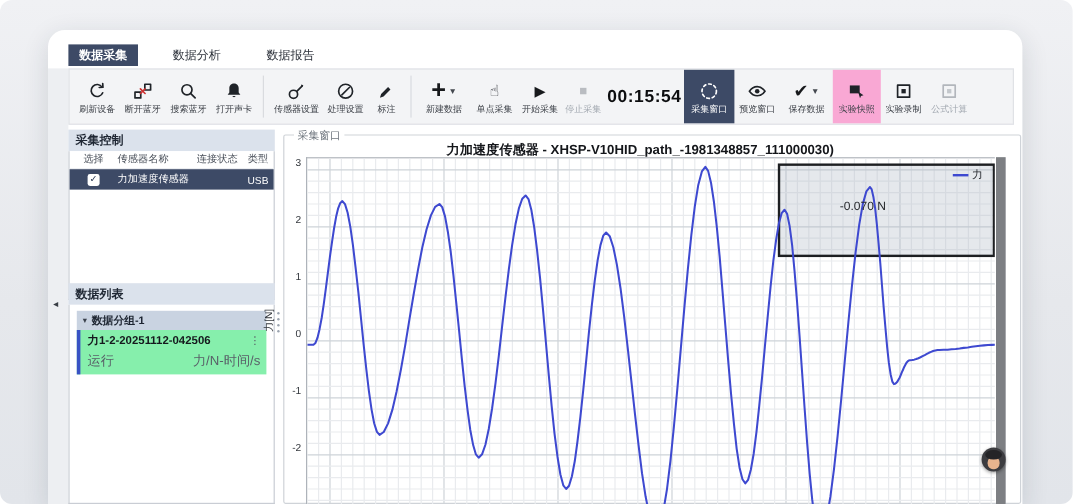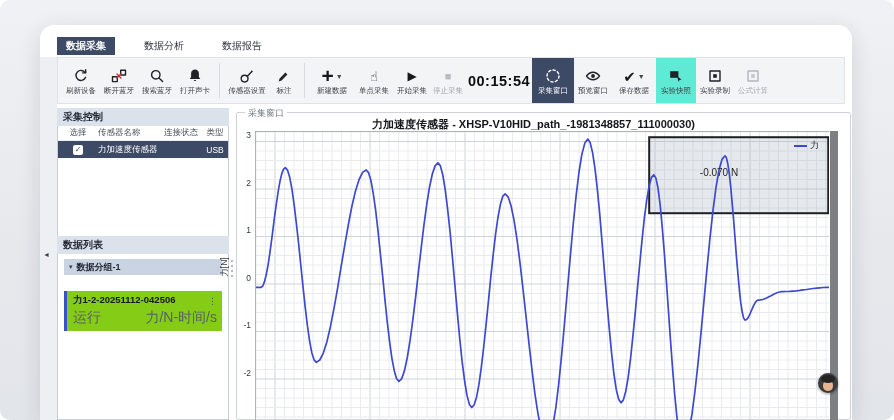--- a/index.html
+++ b/index.html
@@ -18,21 +18,21 @@
   .tab.active{background:#3d4a66;color:#fff;font-weight:700;}
   
   .toolbar{position:absolute;left:17px;top:32px;width:788px;height:47px;background:#f3f4f6;
     border:1px solid #e0e2e6;display:flex;align-items:stretch;padding:0 4px;overflow:hidden;}
   .titem{display:flex;flex-direction:column;align-items:center;justify-content:center;gap:1px;
     cursor:pointer;flex:0 0 auto;}
   .ticon{height:19px;display:flex;align-items:center;justify-content:center;}
   .tlabel{font-size:7.5px;color:#3a3e45;white-space:nowrap;line-height:8px;}
   .titem.dark{background:#3d4a66;}
   .titem.dark .tlabel{color:#fff;}
-  .titem.hl{background:#5eead4;}
+  .titem.hl{background:#f9a8d4;}
   .titem.dis .tlabel{color:#a2a8b0;}
   .sep{width:1px;background:#d9dbdf;margin:5px 5px;flex:0 0 auto;}
   .timer{display:flex;align-items:center;justify-content:center;font-weight:700;font-size:14.5px;
     letter-spacing:.5px;color:#0c0d0f;flex:0 0 66px;}
   .plus-glyph{font-size:21px;font-weight:600;line-height:16px;color:#17191c;}
   .caret{font-size:7px;color:#44484f;margin-left:2px;}
   .check-glyph{font-size:15px;font-weight:700;color:#17191c;line-height:15px;}
   .play-glyph{font-size:12px;color:#17191c;}
   .stop-glyph{font-size:11px;color:#b9bcc1;}
   .hand-glyph{font-size:13px;color:#2a2d33;}
@@ -57,25 +57,25 @@
   .dot{width:7px;height:7px;border-radius:50%;background:#2ab32a;box-shadow:0 0 2px #2ab32a;margin:0 auto;}
   .hscroll{position:absolute;left:0;bottom:0;width:100%;height:9px;background:#f1f2f4;
     display:flex;align-items:center;border-top:1px solid #e2e4e8;cursor:pointer;}
   .hs-arrow{font-size:6px;color:#55595f;width:9px;text-align:center;}
   .hs-thumb{height:7px;background:#9aa0a6;border-radius:1px;flex:1;margin:0 1px;}
   #panel-data{top:211px;height:157px;}
   #panel-data .panel-body{height:166px;padding-top:5px;}
   .group-bar{margin:0 6px;height:16px;background:#c9d3e1;display:flex;align-items:center;gap:4px;
     padding:0 5px;font-size:9px;color:#1c2430;font-weight:700;cursor:pointer;}
   .group-caret{font-size:7px;color:#39404b;}
-  .data-item{margin:16px 6px;background:#84cc16;border-left:3px solid #3952c4;padding:3px 5px 4px 6px;cursor:pointer;}
+  .data-item{margin:0 6px;background:#86efac;border-left:3px solid #3952c4;padding:3px 5px 4px 6px;cursor:pointer;}
   .di-row1{display:flex;justify-content:space-between;align-items:center;}
   .di-title{font-size:9.5px;font-weight:700;color:#15181d;white-space:nowrap;}
   .di-kebab{font-size:9px;color:#555a61;cursor:pointer;}
-  .di-row2{display:flex;justify-content:space-between;margin-top:2px;font-size:14px;color:#596068;text-align:center;}
+  .di-row2{display:flex;justify-content:space-between;margin-top:2px;font-size:11px;color:#596068;text-align:center;}
   
   .splitter{position:absolute;left:190px;top:235px;width:4px;height:40px;display:flex;
     flex-direction:column;align-items:center;gap:3px;cursor:col-resize;}
   .splitter i{width:2px;height:2px;border-radius:50%;background:#9aa3af;}
   
   .chart-box{position:absolute;left:196px;top:87px;width:615px;height:308px;
     border:1px solid #cfd3d8;border-radius:2px;background:#fff;}
   .chart-box-label{position:absolute;left:8px;top:-6px;background:#fff;padding:0 3px;
     font-size:9px;color:#70777f;}
   .chart-title{position:absolute;left:0;right:20px;top:4px;text-align:center;font-size:11px;
@@ -160,20 +160,29 @@
       <div class="sep"></div>
       <div class="titem" style="width:44px">
         <div class="ticon">
           <svg class="ic" width="16" height="16" viewBox="0 0 16 16">
               <circle cx="5.6" cy="10.6" r="3.4"></circle>
               <path d="M8.3 8.2l4.6-4.6"></path>
               <path class="fill" d="M12.4 2.2l1.4 1.4-1.2.5-.7-.7z"></path>
             </svg>
         </div>
         <span class="tlabel">传感器设置</span>
+      </div>
+      <div class="titem" style="width:38px">
+        <div class="ticon">
+          <svg class="ic" width="16" height="16" viewBox="0 0 16 16">
+              <circle cx="8" cy="8" r="5.8"></circle>
+              <line x1="4.9" y1="11.1" x2="11.1" y2="4.9"></line>
+            </svg>
+        </div>
+        <span class="tlabel">处理设置</span>
       </div>
       <div class="titem" style="width:30px">
         <div class="ticon">
           <svg class="ic" width="16" height="16" viewBox="0 0 16 16">
               <path class="fill" d="M2.6 13.4l1-3 5.8-5.8 2 2-5.8 5.8-3 1z"></path>
             </svg>
         </div>
         <span class="tlabel">标注</span>
       </div>
       <div class="sep"></div>

